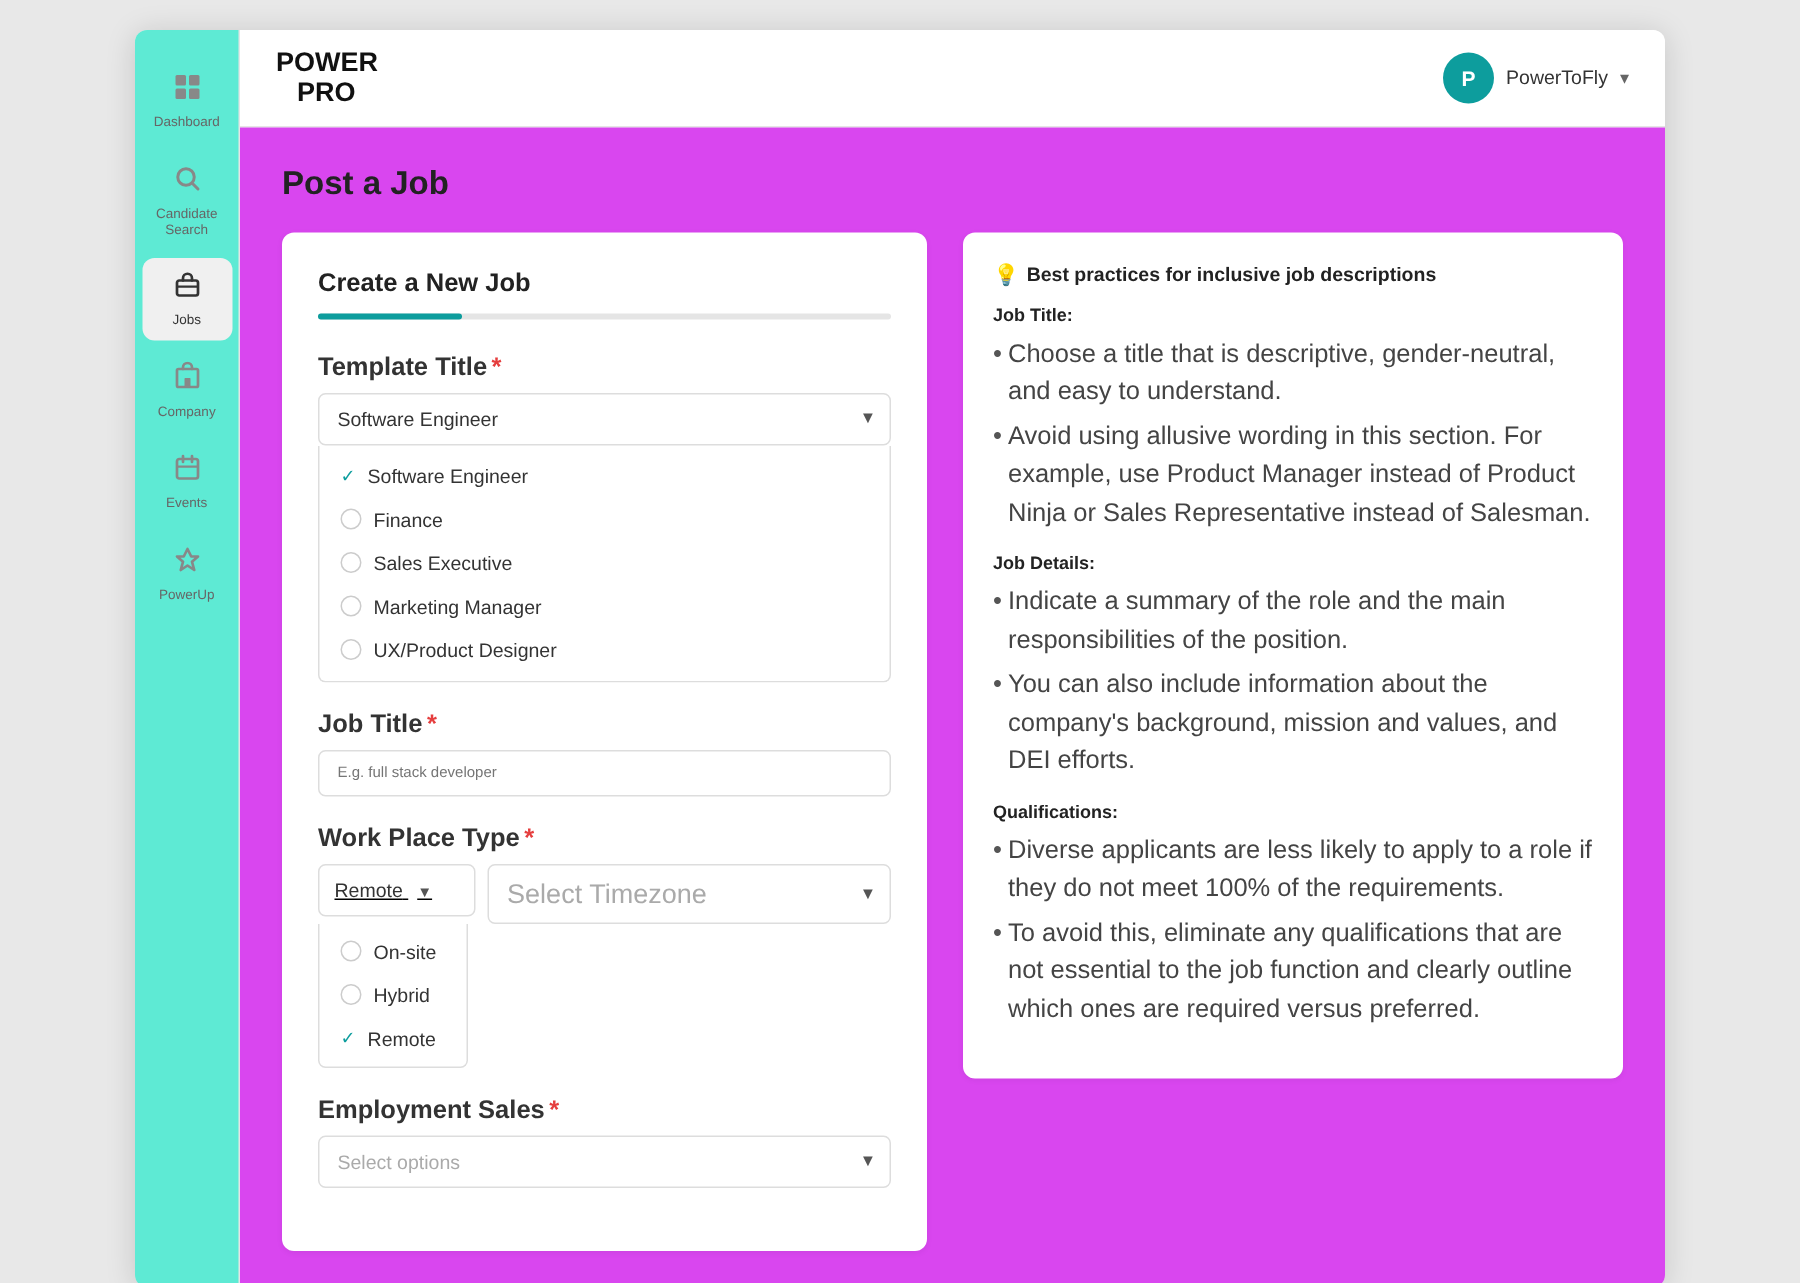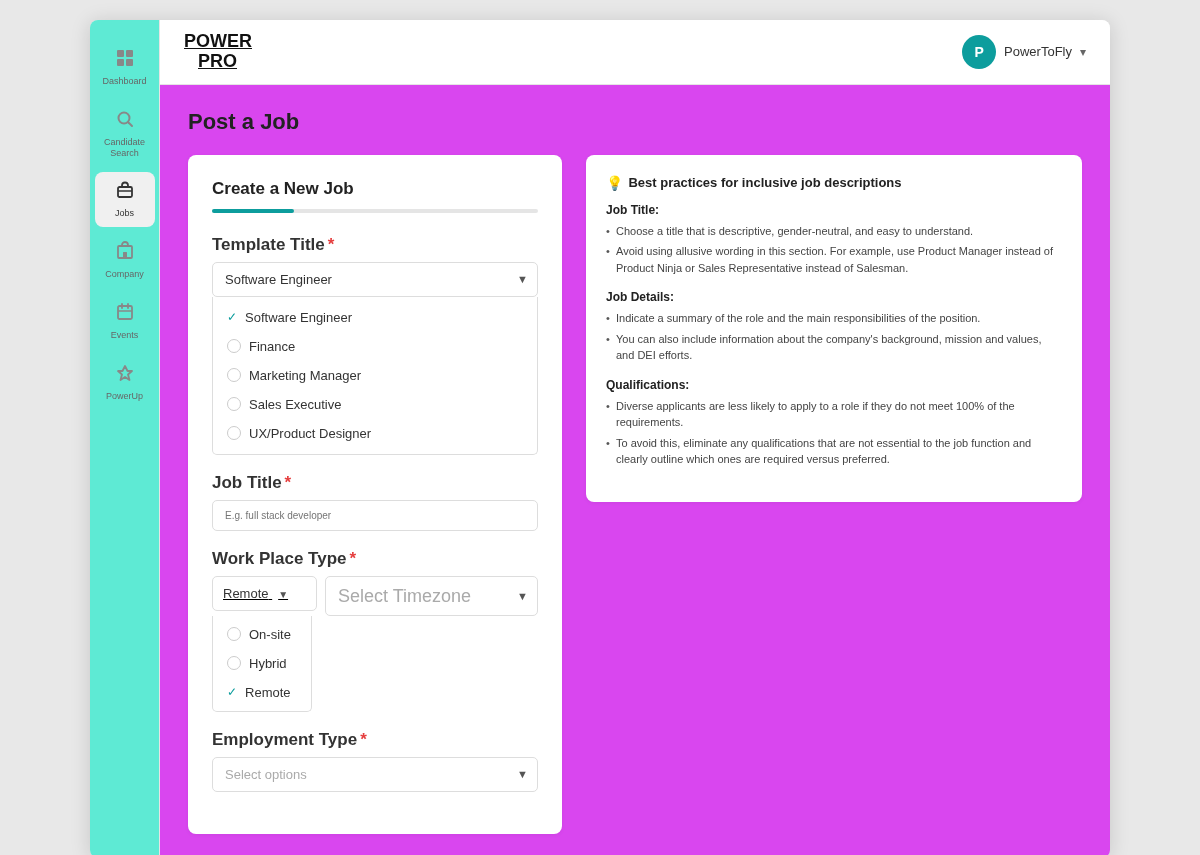--- a/index.html
+++ b/index.html
@@ -69,21 +69,21 @@
       align-items: center;
       justify-content: space-between;
       border-bottom: 1px solid #e5e5e5;
     }
     .logo {
       font-weight: 900;
       font-size: 18px;
       color: #111;
       line-height: 1.1;
     }
-    .logo span { display: block; text-decoration: underline; }
+    .logo span { display: block; }
     .logo .pro { padding-left: 14px; }
     .user-badge {
       display: flex;
       align-items: center;
       gap: 8px;
       cursor: pointer;
     }
     .avatar-circle {
       width: 34px;
       height: 34px;
@@ -118,21 +118,21 @@
     .content-columns {
       display: flex;
       gap: 24px;
       align-items: flex-start;
     }
     
     .form-card {
       background: #fff;
       border-radius: 8px;
       padding: 24px;
-      width: 374px;
+      width: 430px;
       flex-shrink: 0;
       box-shadow: 0 1px 4px rgba(0,0,0,0.06);
     }
     .form-card-title {
       font-size: 17px;
       font-weight: 700;
       color: #222;
       margin-bottom: 10px;
     }
     .progress-bar-container {
@@ -287,21 +287,21 @@
       font-weight: 700;
       color: #222;
       margin-bottom: 6px;
     }
     .bullet-list {
       list-style: none;
       padding: 0;
       margin-bottom: 14px;
     }
     .bullet-list li {
-      font-size: 11px;
+      font-size: 17px;
       color: #444;
       line-height: 1.5;
       padding-left: 10px;
       position: relative;
       margin-bottom: 4px;
     }
     .bullet-list li::before {
       content: '•';
       position: absolute;
       left: 0;
@@ -419,25 +419,25 @@
               <div class="dropdown-item">
                 <span class="check">✓</span>
                 <span>Software Engineer</span>
               </div>
               <div class="dropdown-item">
                 <span class="radio-dot"></span>
                 <span>Finance</span>
               </div>
               <div class="dropdown-item">
                 <span class="radio-dot"></span>
+                <span>Sales Executive</span>
+              </div>
+              <div class="dropdown-item">
+                <span class="radio-dot"></span>
                 <span>Marketing Manager</span>
-              </div>
-              <div class="dropdown-item">
-                <span class="radio-dot"></span>
-                <span>Sales Executive</span>
               </div>
               <div class="dropdown-item">
                 <span class="radio-dot"></span>
                 <span>UX/Product Designer</span>
               </div>
             </div>
           </div>
 
           <div class="field-group">
             <div class="field-label">
@@ -478,21 +478,21 @@
               </div>
               <div class="dropdown-item">
                 <span class="check">✓</span>
                 <span>Remote</span>
               </div>
             </div>
           </div>
 
           <div class="field-group">
             <div class="field-label">
-              <span>Employment Type</span>
+              <span>Employment Sales</span>
               <span class="required-star">*</span>
             </div>
             <div class="select-wrapper">
               <div class="select-box" style="color:#aaa;">
                 <span>Select options</span>
               </div>
               <span class="select-chevron">▼</span>
             </div>
           </div>
         </div>

